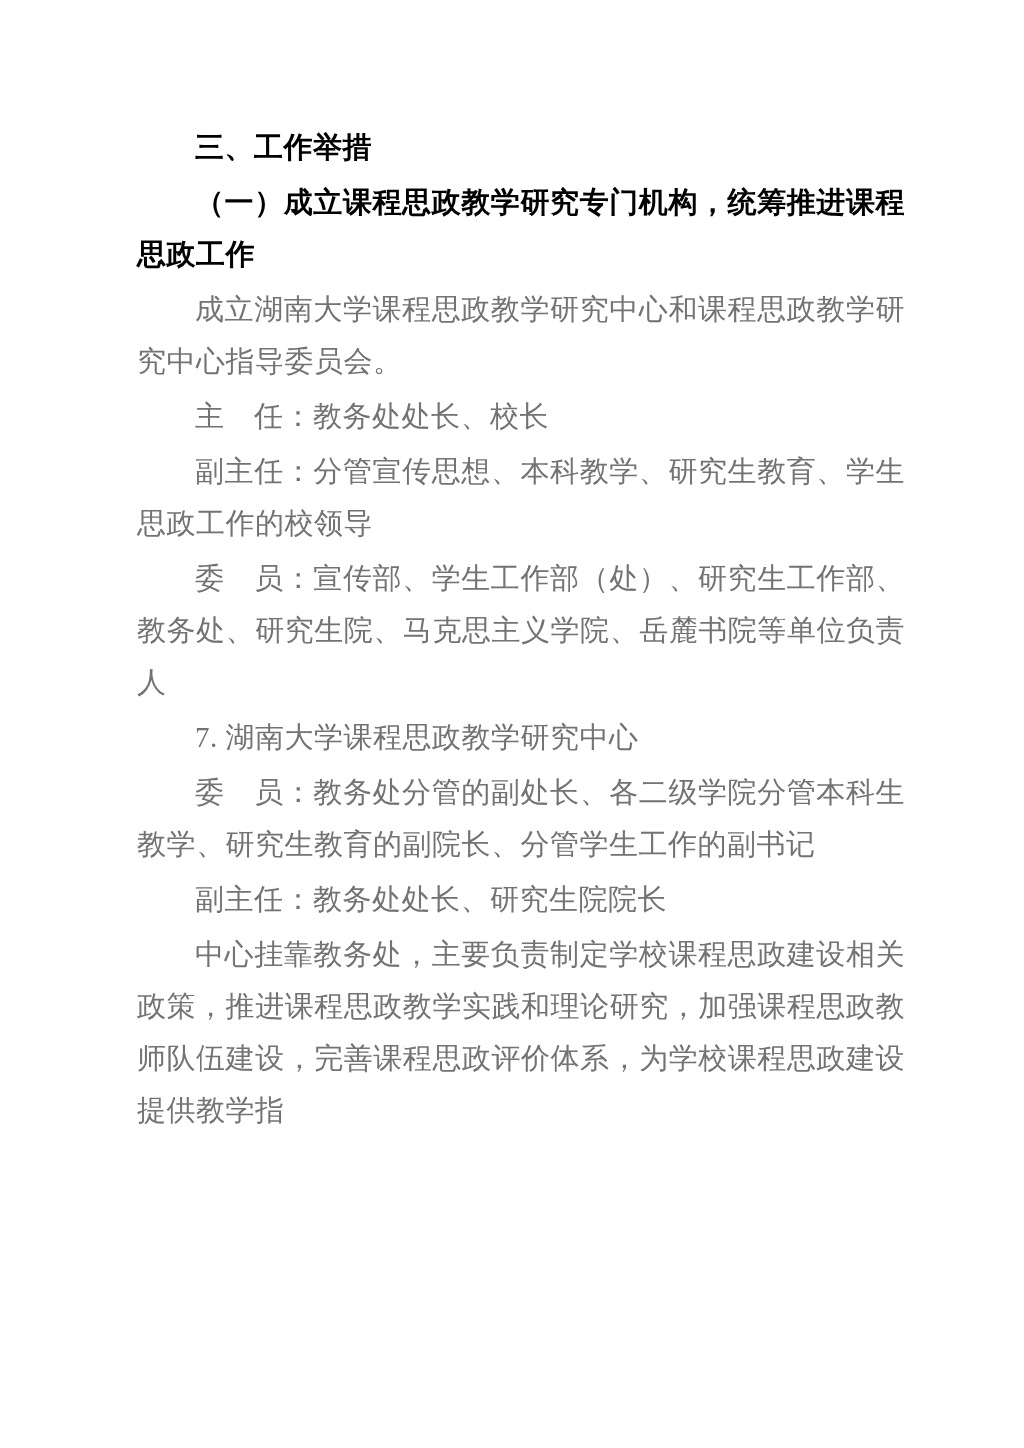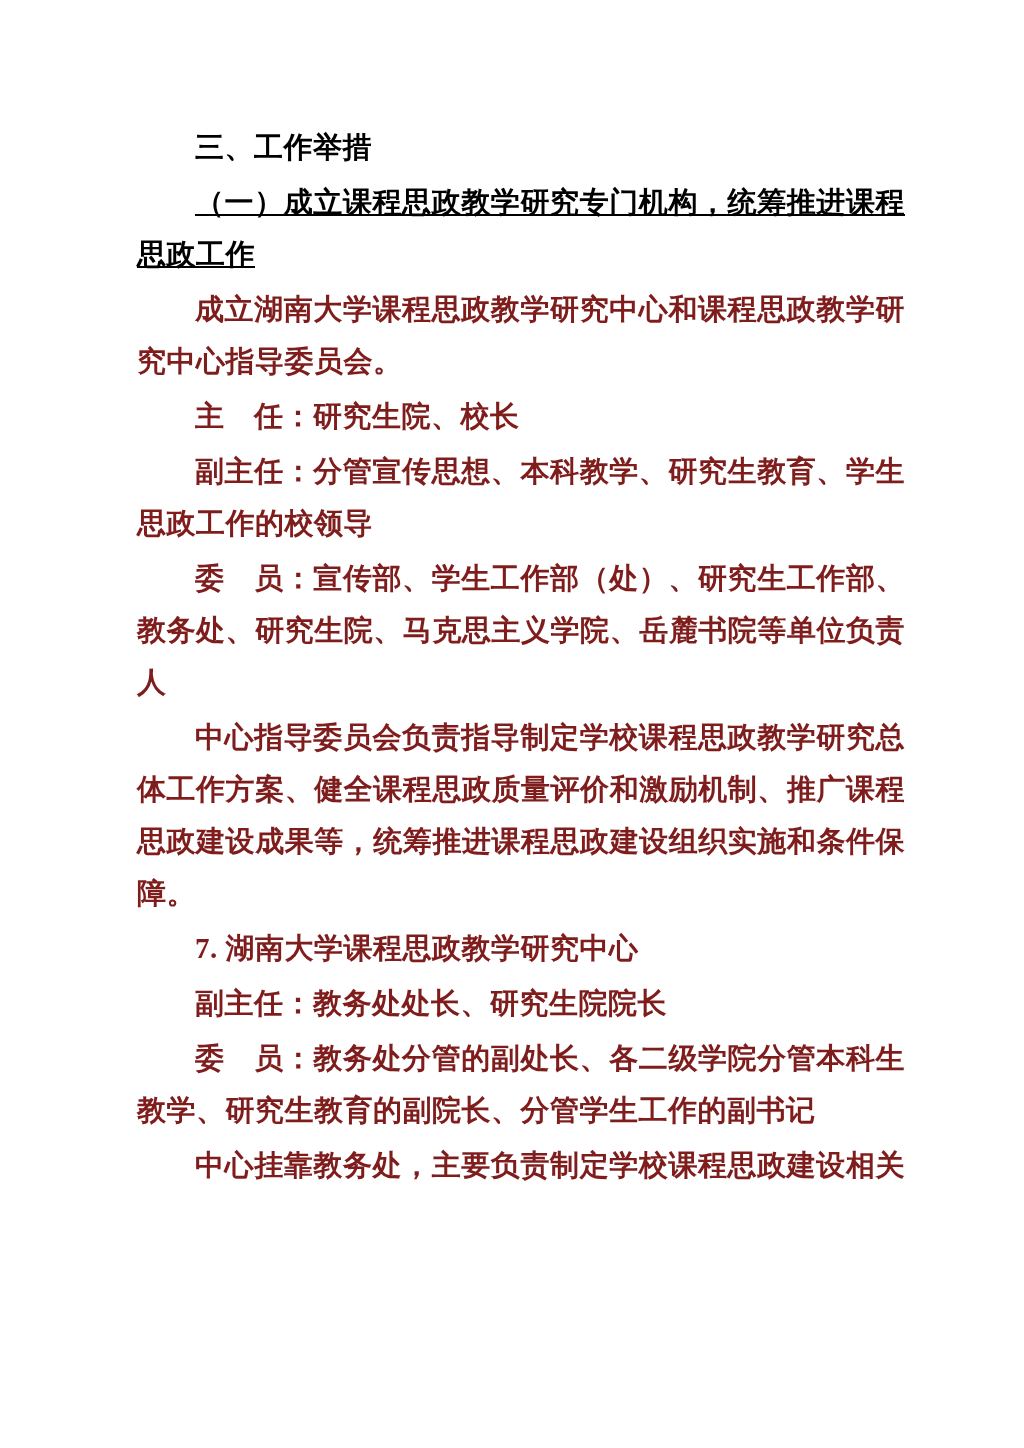--- a/index.html
+++ b/index.html
@@ -21,36 +21,35 @@
     top: 121px;
     width: 768px;
   }
   .content p,
   .content h2,
   .content h3 {
     margin: 0 0 3px 0;
     padding: 0;
     font-size: 29px;
     line-height: 52px;
-    font-weight: bold;
-    color: #7f1d1d;
+    font-weight: normal;
+    color: #737373;
     text-align: justify;
     text-indent: 2em;
     letter-spacing: 0.5px;
   }
   .content h2.sec-heading {
     font-family: "Liberation Sans", sans-serif;
     font-weight: bold;
     color: #000000;
     text-align: left;
   }
   .content h3.subsec-heading {
     font-weight: bold;
     color: #000000;
-    text-decoration: underline;
   }
   .page-number {
     position: absolute;
     top: 1320px;
     left: 137px;
     width: 768px;
     text-align: center;
     font-family: "Liberation Sans", sans-serif;
     font-size: 20px;
     line-height: 24px;
@@ -58,23 +57,22 @@
   }
 </style>
 </head>
 <body>
 
 <div class="page">
   <div class="content">
     <h2 class="sec-heading">三、工作举措</h2>
     <h3 class="subsec-heading">（一）成立课程思政教学研究专门机构，统筹推进课程思政工作</h3>
     <p>成立湖南大学课程思政教学研究中心和课程思政教学研究中心指导委员会。</p>
-    <p>主　任：研究生院、校长</p>
+    <p>主　任：教务处处长、校长</p>
     <p>副主任：分管宣传思想、本科教学、研究生教育、学生思政工作的校领导</p>
     <p>委　员：宣传部、学生工作部（处）、研究生工作部、教务处、研究生院、马克思主义学院、岳麓书院等单位负责人</p>
-    <p>中心指导委员会负责指导制定学校课程思政教学研究总体工作方案、健全课程思政质量评价和激励机制、推广课程思政建设成果等，统筹推进课程思政建设组织实施和条件保障。</p>
     <p>7. 湖南大学课程思政教学研究中心</p>
+    <p>委　员：教务处分管的副处长、各二级学院分管本科生教学、研究生教育的副院长、分管学生工作的副书记</p>
     <p>副主任：教务处处长、研究生院院长</p>
-    <p>委　员：教务处分管的副处长、各二级学院分管本科生教学、研究生教育的副院长、分管学生工作的副书记</p>
     <p>中心挂靠教务处，主要负责制定学校课程思政建设相关政策，推进课程思政教学实践和理论研究，加强课程思政教师队伍建设，完善课程思政评价体系，为学校课程思政建设提供教学指</p>
   </div>
   <div class="page-number">3</div>
 </div>
 
 </body></html>

